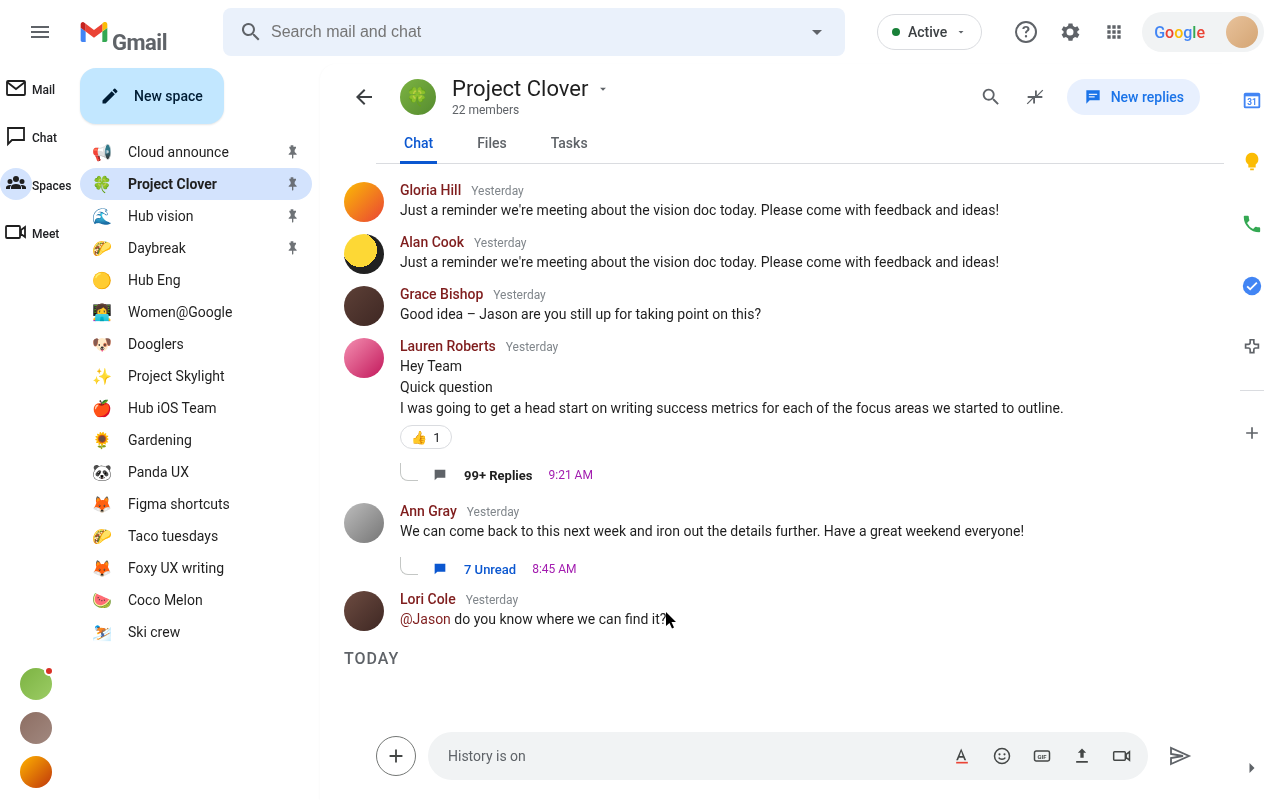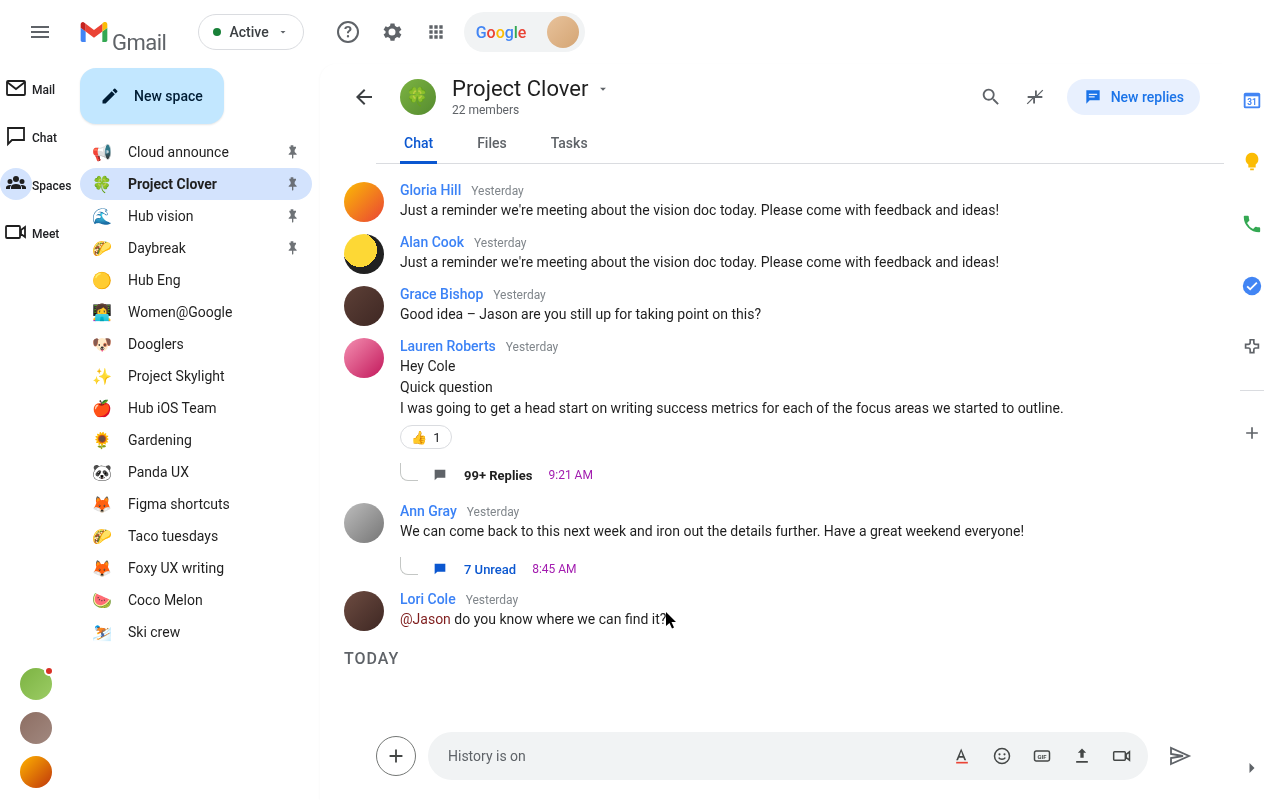--- a/index.html
+++ b/index.html
@@ -3,21 +3,21 @@
 <meta charset="utf-8">
 <style>
 * { box-sizing: border-box; margin: 0; padding: 0; }
 body { font-family: 'Google Sans', Roboto, Arial, sans-serif; font-size: 14px; color: #202124; background: #fff; width: 1280px; height: 800px; overflow: hidden; position: relative; }
 
 
 .header { height: 64px; display: flex; align-items: center; padding: 0 16px; gap: 8px; }
 .menu-btn { width: 48px; height: 48px; border-radius: 50%; display: flex; align-items: center; justify-content: center; cursor: pointer; }
 .logo-area { display: flex; align-items: center; gap: 4px; padding-left: 8px; }
 .gmail-logo { width: 28px; height: 20px; }
-.gmail-text { font-size: 22px; color: #5f6368; font-weight: 400; letter-spacing: -0.5px; margin-top: 20px; }
+.gmail-text { font-size: 22px; color: #5f6368; font-weight: 700; letter-spacing: -0.5px; margin-top: 20px; }
 .search-bar { flex: 1; max-width: 720px; margin-left: 48px; height: 48px; background: #eaf1fb; border-radius: 8px; display: flex; align-items: center; padding: 0 8px; }
 .search-bar .icon-btn { width: 40px; height: 40px; display: flex; align-items: center; justify-content: center; color: #5f6368; cursor: pointer; }
 .search-input { flex: 1; border: none; background: transparent; font-size: 16px; color: #5f6368; outline: none; }
 .active-chip { margin-left: 24px; height: 36px; border: 1px solid #dadce0; border-radius: 18px; display: flex; align-items: center; padding: 0 14px; gap: 8px; cursor: pointer; }
 .active-dot { width: 8px; height: 8px; border-radius: 50%; background: #188038; }
 .active-label { font-size: 14px; font-weight: 500; color: #3c4043; }
 .header-right { display: flex; align-items: center; gap: 4px; margin-left: 16px; }
 .icon-circle { width: 40px; height: 40px; border-radius: 50%; display: flex; align-items: center; justify-content: center; cursor: pointer; color: #5f6368; }
 .google-brand { height: 40px; background: #f1f3f4; border-radius: 20px; display: flex; align-items: center; padding: 0 6px 0 12px; gap: 21px; margin-left: 4px; }
 .google-text { font-size: 16px; font-weight: 500;}
@@ -74,21 +74,21 @@
 
 .tabs { display: flex; gap: 36px; padding: 8px 24px 0 24px; border-bottom: 1px solid #dadce0; margin-left: 56px; }
 .tab { padding: 10px 4px; font-size: 14px; font-weight: 500; color: #5f6368; cursor: pointer; border-bottom: 3px solid transparent; margin-bottom: -1px; }
 .tab.active { color: #0b57d0; border-bottom-color: #0b57d0; }
 
 .messages { flex: 1; overflow-y: auto; padding: 12px 24px 0 24px; }
 .msg-row { display: flex; gap: 16px; padding: 6px 0; }
 .msg-avatar { width: 40px; height: 40px; border-radius: 50%; flex-shrink: 0; }
 .msg-content { flex: 1; }
 .msg-header { display: flex; align-items: baseline; gap: 10px; }
-.msg-author { font-size: 14px; font-weight: 500; color: #3b82f6; }
+.msg-author { font-size: 14px; font-weight: 500; color: #7f1d1d; }
 .msg-time { font-size: 12px; color: #80868b; }
 .msg-body { font-size: 14px; color: #1f1f1f; margin-top: 2px; line-height: 1.5; }
 .reaction-chip { display: inline-flex; align-items: center; gap: 6px; height: 24px; border: 1px solid #dadce0; border-radius: 12px; padding: 0 10px; margin-top: 6px; font-size: 13px; cursor: pointer; }
 .thread-indicator { display: flex; align-items: center; gap: 16px; margin-left: 56px; margin-top: 8px; margin-bottom: 4px; color: #5f6368; font-size: 13px; }
 .thread-hook { width: 18px; height: 18px; border-left: 1.5px solid #c4c7c5; border-bottom: 1.5px solid #c4c7c5; border-bottom-left-radius: 8px; margin-bottom: 6px; margin-right: -2px; }
 .thread-link { font-weight: 700; color: #1f1f1f; cursor: pointer; }
 .thread-link.unread { color: #0b57d0; font-weight: 500; }
 .thread-icon { color: #5f6368; }
 .thread-icon.unread { color: #0b57d0; }
 .thread-time { color: #a21caf; font-size: 12px; }
@@ -126,20 +126,33 @@
   </div>
   <div class="logo-area">
     <svg class="gmail-logo" viewBox="0 0 24 18">
       <path fill="#4285f4" d="M1.5 18h3V8.6L0 5.2v11.3C0 17.3.7 18 1.5 18z"></path>
       <path fill="#34a853" d="M19.5 18h3c.8 0 1.5-.7 1.5-1.5V5.2l-4.5 3.4V18z"></path>
       <path fill="#fbbc04" d="M19.5 1.5v7.1L24 5.2V2.2c0-1.9-2.1-2.9-3.6-1.8l-.9.7v.4z"></path>
       <path fill="#ea4335" d="M4.5 8.6V1.5L12 7.1l7.5-5.6v7.1L12 14.2 4.5 8.6z"></path>
       <path fill="#c5221f" d="M0 2.2v3l4.5 3.4V1.5l-.9-.7C2.1-.7 0 .3 0 2.2z"></path>
     </svg>
     <span class="gmail-text">Gmail</span>
+  </div>
+  <div class="search-bar">
+    <div class="icon-btn">
+      <svg width="24" height="24" viewBox="0 0 24 24">
+          <path fill="#5f6368" d="M15.5 14h-.8l-.3-.3a6.5 6.5 0 10-.7.7l.3.3v.8l5 5 1.5-1.5-5-5zm-6 0a4.5 4.5 0 110-9 4.5 4.5 0 010 9z"></path>
+        </svg>
+    </div>
+    <input class="search-input" placeholder="Search mail and chat" style="">
+    <div class="icon-btn">
+      <svg width="24" height="24" viewBox="0 0 24 24">
+          <path fill="#5f6368" d="M7 10l5 5 5-5z"></path>
+        </svg>
+    </div>
   </div>
   <div class="active-chip">
     <span class="active-dot"></span>
     <span class="active-label">Active</span>
     <svg width="12" height="12" viewBox="0 0 24 24">
         <path fill="#5f6368" d="M7 10l5 5 5-5z"></path>
       </svg>
   </div>
   <div class="header-right">
     <div class="icon-circle">
@@ -376,21 +389,21 @@
       </div>
 
       <div class="msg-row">
         <div class="msg-avatar av-lauren"></div>
         <div class="msg-content">
           <div class="msg-header">
               <span class="msg-author">Lauren Roberts</span>
               <span class="msg-time">Yesterday</span>
             </div>
           <div class="msg-body">
-            <div>Hey Cole</div>
+            <div>Hey Team</div>
             <div>Quick question</div>
             <div>I was going to get a head start on writing success metrics for each of the focus areas we started to outline.</div>
           </div>
           <div class="reaction-chip">
             <span>👍</span>
             <span>1</span>
           </div>
         </div>
       </div>
       <div class="thread-indicator">

